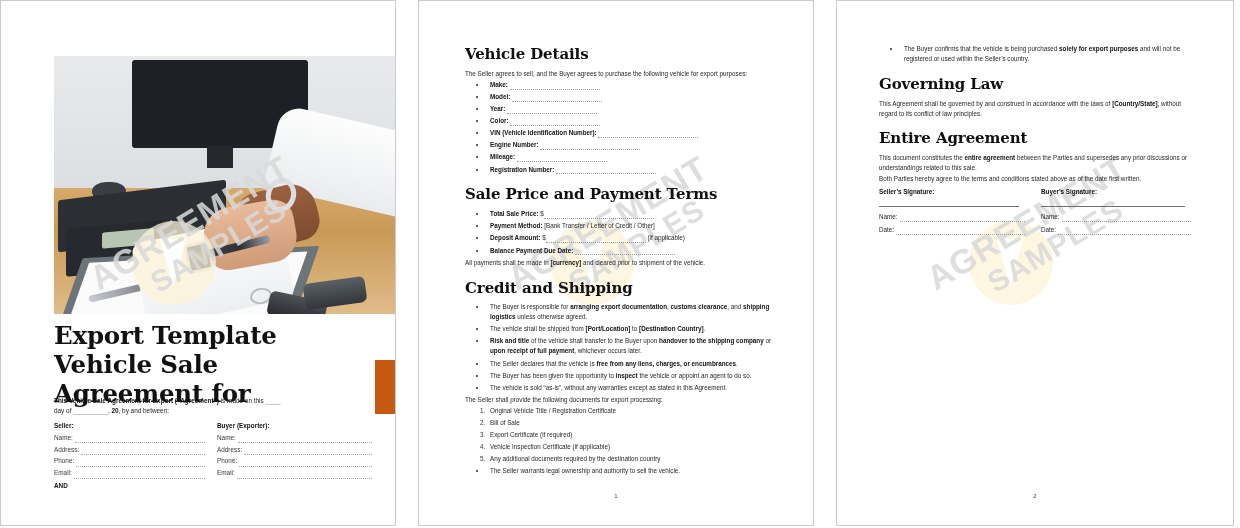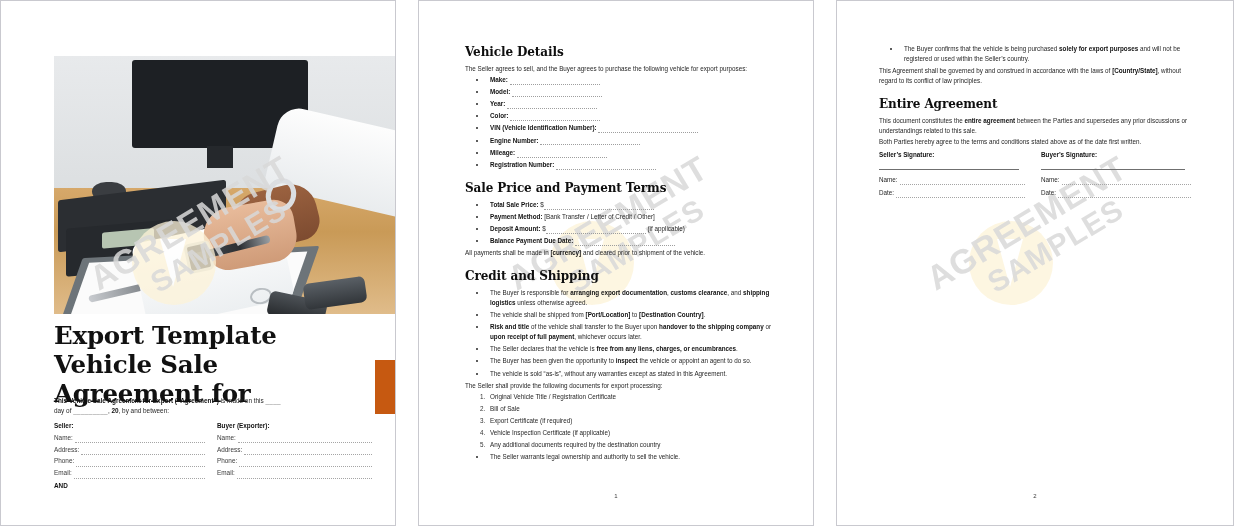--- a/index.html
+++ b/index.html
@@ -268,21 +268,21 @@
     z-index: 6;
     color: #262626;
     font-size: 6.3px;
     line-height: 1.58;
   }
   .page-3 .sheet { left: 42px; }
 
   h2.sec {
     font-family: "DejaVu Serif", "Liberation Serif", serif;
     font-weight: bold;
-    font-size: 12px;
+    font-size: 15px;
     color: #0f0f0f;
     margin: 9px 0 2px 0;
     letter-spacing: -0.1px;
   }
   h2.sec.first { margin-top: 0; }
 
   p.body { margin: 0 0 1px 0; }
   p.body b { color: #111; }
 
   ul.bul, ol.num { margin: 1px 0 0 0; padding-left: 22px; }
@@ -494,20 +494,21 @@
         <div class="wm-line1">AGREEMENT</div>
         <div class="wm-line2">SAMPLES</div>
       </div>
     </div>
 
     <div class="sheet">
       <ul class="bul">
         <li>The Buyer confirms that the vehicle is being purchased <b>solely for export purposes</b> and will not be registered or used within the Seller’s country.</li>
       </ul>
 
+      <h2 class="sec">Governing Law</h2>
       <p class="body">This Agreement shall be governed by and construed in accordance with the laws of <b>[Country/State]</b>, without regard to its conflict of law principles.</p>
 
       <h2 class="sec">Entire Agreement</h2>
       <p class="body">This document constitutes the <b>entire agreement</b> between the Parties and supersedes any prior discussions or understandings related to this sale.</p>
 
       <p class="body">Both Parties hereby agree to the terms and conditions stated above as of the date first written.</p>
 
       <div class="sig-wrap">
         <div class="sig-col">
           <div class="sig-head">Seller’s Signature:</div>

